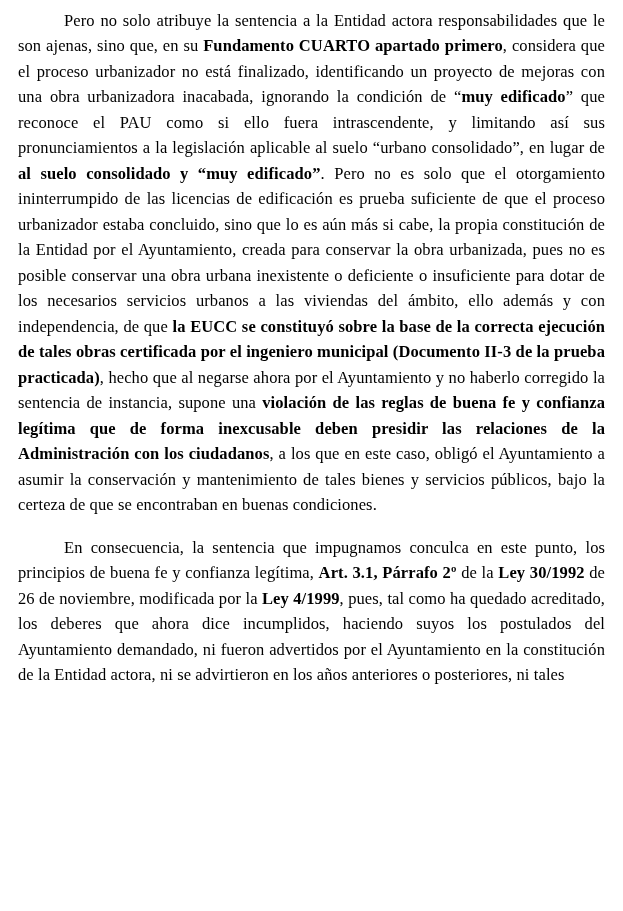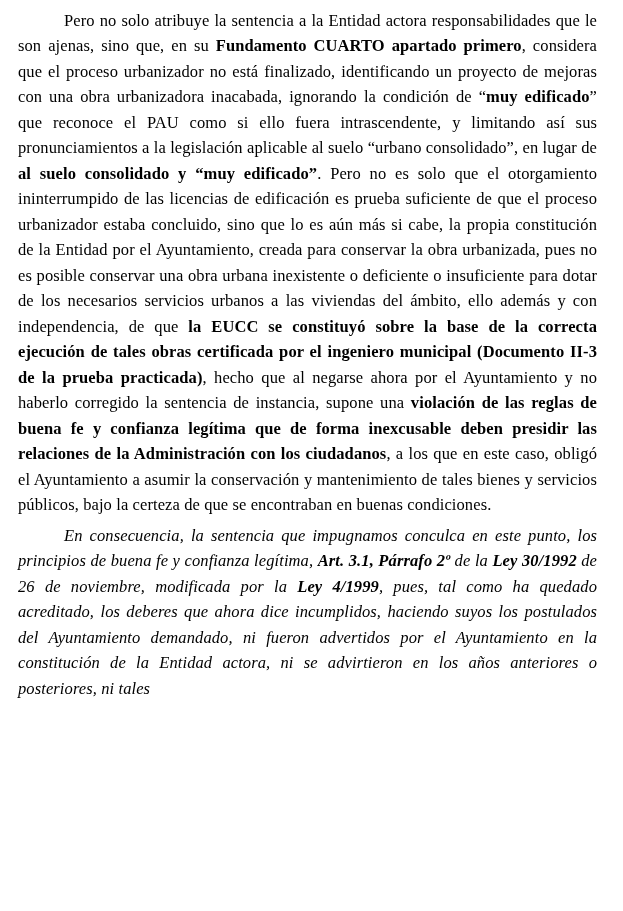--- a/index.html
+++ b/index.html
@@ -11,34 +11,33 @@
     width: 623px;
     height: 911px;
     font-family: "Liberation Serif", serif;
     color: #000000;
     overflow: hidden;
   }
   .page {
     width: 623px;
     height: 911px;
     box-sizing: border-box;
-    padding: 8px 26px 0 18px;
+    padding: 8px 18px 0 18px;
     background: #ffffff;
   }
   p.para {
     margin: 0 0 0 0;
     font-size: 16.5px;
     line-height: 1.545;
     text-align: justify;
     text-justify: inter-word;
     letter-spacing: 0.1px;
   }
   p.para + p.para {
-    margin-top: 5px;
-    font-style: italic;
+    margin-top: 17px;
   }
   .indent {
     display: inline-block;
     width: 46px;
   }
   b {
     font-weight: bold;
   }
 </style>
 </head>

